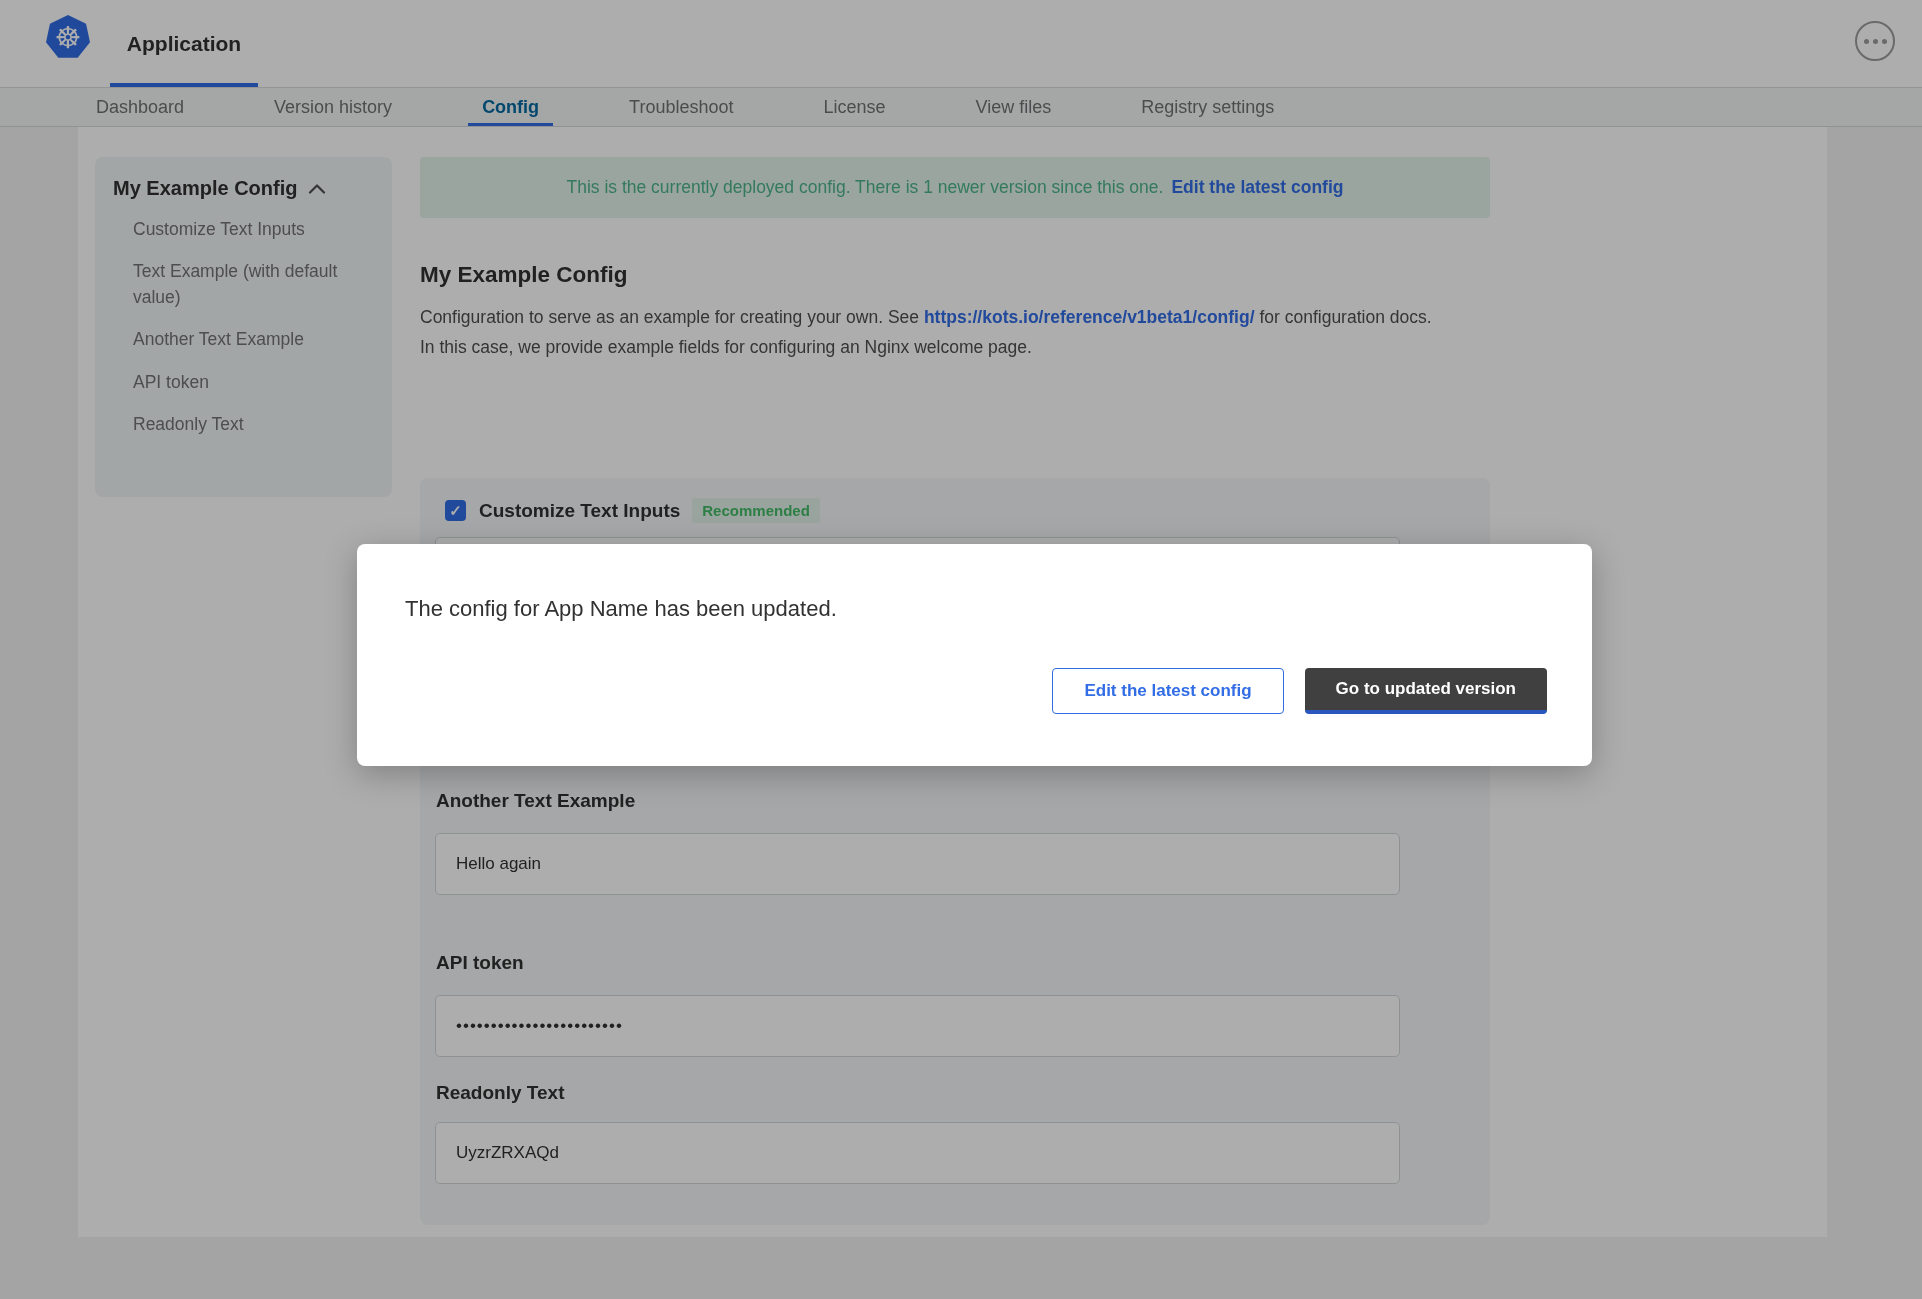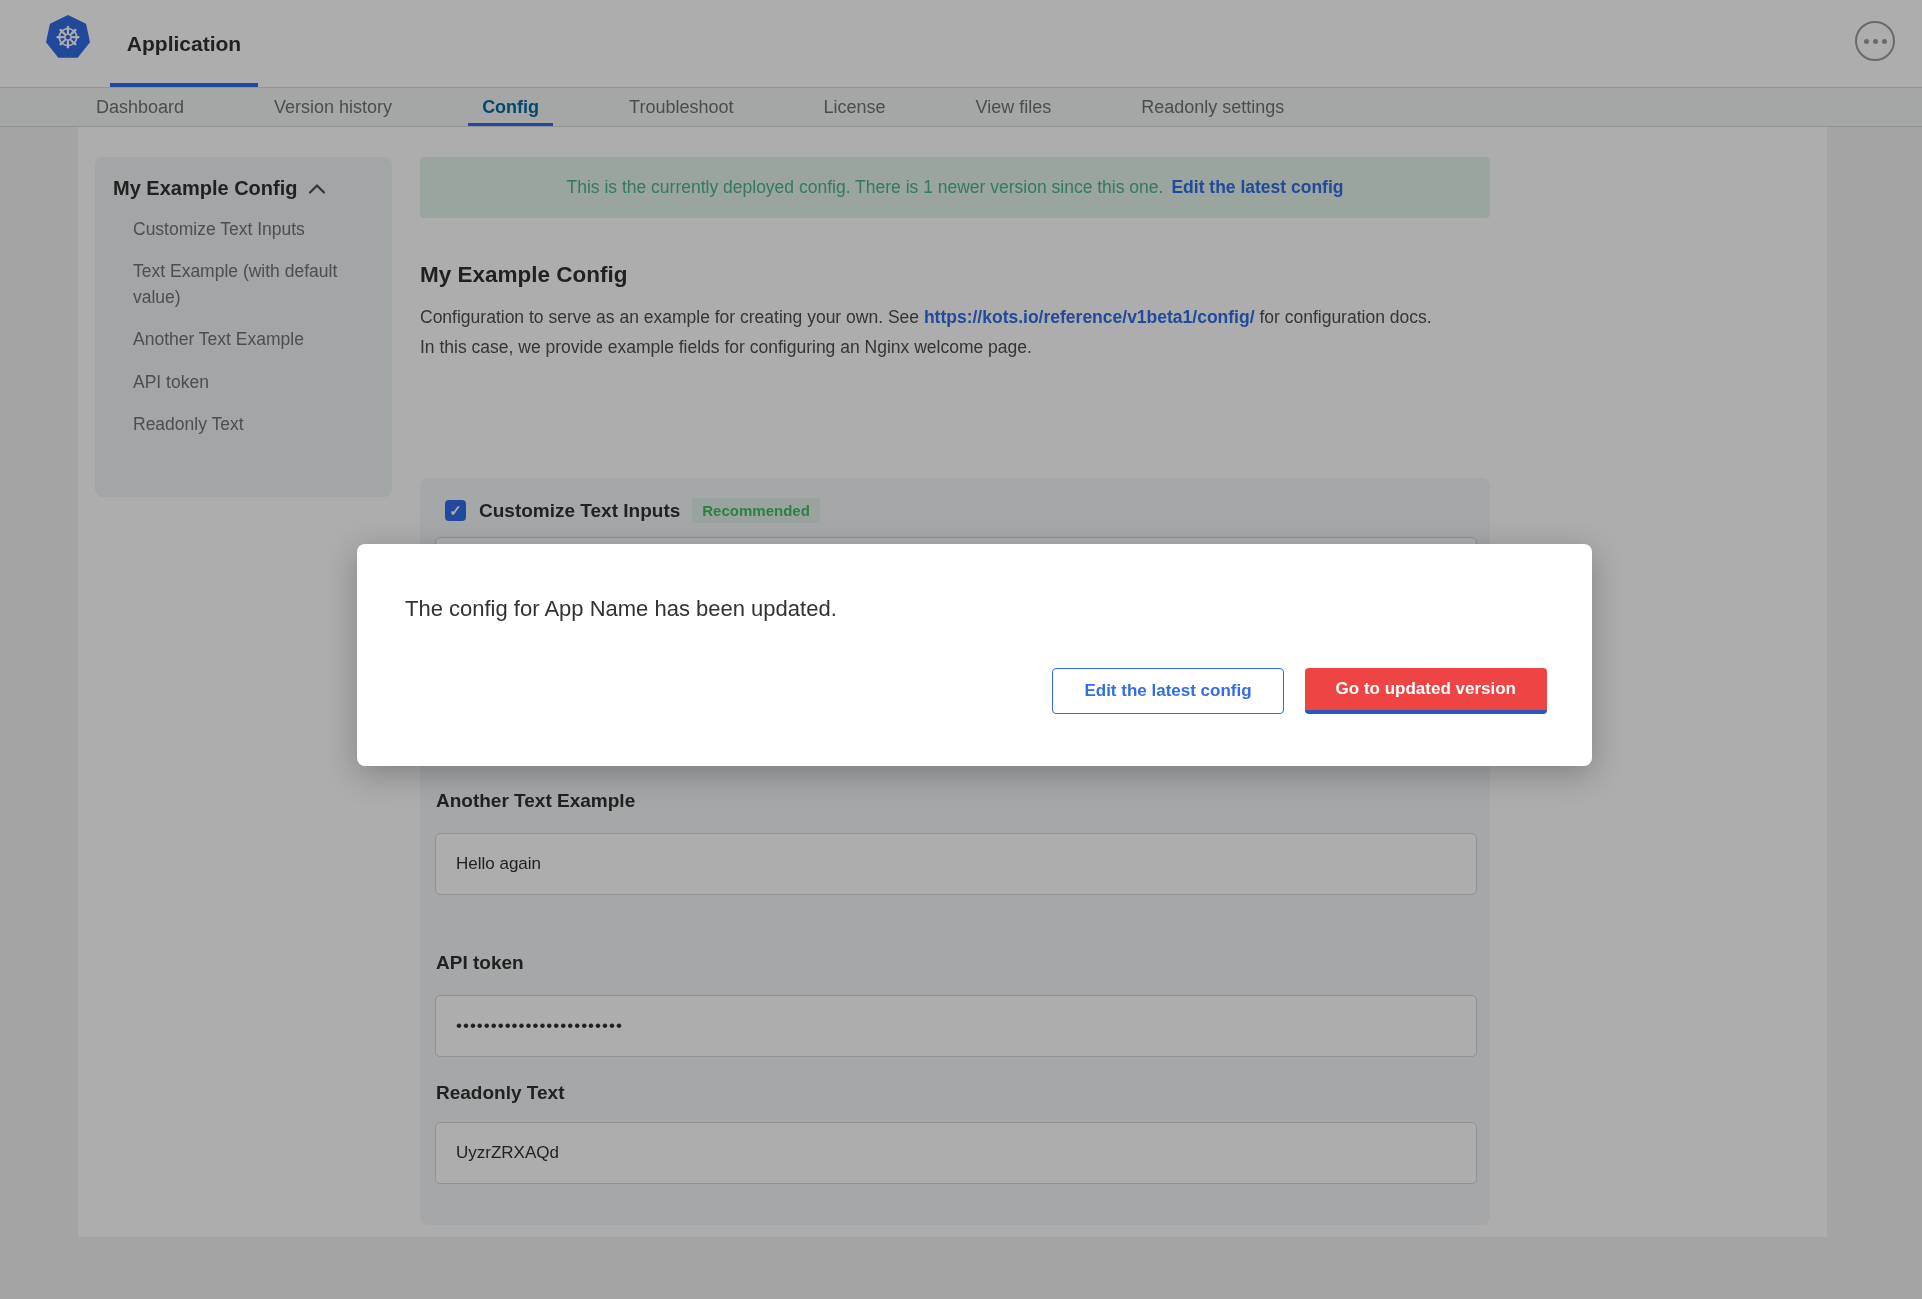--- a/index.html
+++ b/index.html
@@ -43,40 +43,40 @@
   .desc a { color:#326de6; font-weight:700; text-decoration:none; cursor:pointer; }
 
   .panel { position:absolute; left:420px; top:478px; width:1070px; height:747px; background:#f4f7f8; border-radius:8px; }
   .checkbox-row { position:absolute; left:25px; top:20px; display:flex; align-items:center; }
   .checkbox { width:21px; height:21px; background:#326de6; border-radius:4px; display:flex; align-items:center; justify-content:center;
               color:#fff; font-size:15px; font-weight:700; cursor:pointer; }
   .checkbox-label { margin-left:13px; font-size:19px; font-weight:700; color:#323232; }
   .badge { margin-left:12px; font-size:15px; color:#44bb66; background:#e0f2e7; padding:4px 10px; border-radius:3px;font-weight:bold; }
 
   .field-label { position:absolute; left:16px; font-size:19px; font-weight:700; color:#323232; }
-  .field-input { position:absolute; left:15px; width:1042px; height:62px; border:1px solid #d3d7d9; border-radius:5px; background:#fff;
+  .field-input { position:absolute; left:15px; width:965px; height:62px; border:1px solid #d3d7d9; border-radius:5px; background:#fff;
                  padding:0 20px; font-size:17px; color:#323232; font-family:"Liberation Sans", sans-serif; outline:none; }
   .hidden-input { top:59px; height:52px; }
   .lbl-1 { top:312px; } .inp-1 { top:355px; }
   .lbl-2 { top:474px; } .inp-2 { top:517px; letter-spacing:1px; }
   .lbl-3 { top:604px; } .inp-3 { top:644px; }
 
   
   .footer { position:absolute; left:0; right:0; bottom:0; height:62px; background:#f2f2f2; }
   .version { position:absolute; left:712px; top:23px; width:160px; text-align:center; font-size:16px; color:#9b9b9b; }
 
   
   .overlay { position:absolute; inset:0; background:rgba(0,0,0,0.32); z-index:50; }
   .modal { position:absolute; left:357px; top:544px; width:1235px; height:222px; background:#fff; border-radius:8px; z-index:60;
            box-shadow:0 8px 32px rgba(0,0,0,0.25); }
   .modal-text { position:absolute; left:48px; top:52px; font-size:22px; color:#323232; }
   .modal-buttons { position:absolute; right:45px; bottom:52px; display:flex; gap:21px; }
   .btn { font-family:"Liberation Sans", sans-serif; font-size:17px; font-weight:700; border-radius:4px; cursor:pointer; }
   .btn-outline { background:#fff; border:1px solid #326de6; color:#326de6; padding:12px 31px; }
-  .btn-primary { background:#ef4444; border:none; border-bottom:4px solid #2a57bd; color:#fff; padding:11px 31px; }
+  .btn-primary { background:#404040; border:none; border-bottom:4px solid #2a57bd; color:#fff; padding:11px 31px; }
 </style>
 </head>
 <body>
 
 <div class="screen">
 
   <div class="content-bg"></div>
 
   <div class="header">
     <div class="logo">
@@ -92,21 +92,21 @@
     </div>
   </div>
 
   <div class="subnav">
     <div class="nav-item">Dashboard</div>
     <div class="nav-item">Version history</div>
     <div class="nav-item active">Config</div>
     <div class="nav-item">Troubleshoot</div>
     <div class="nav-item">License</div>
     <div class="nav-item">View files</div>
-    <div class="nav-item">Readonly settings</div>
+    <div class="nav-item">Registry settings</div>
   </div>
 
   <div class="side-card">
     <div class="side-title">
       <span>My Example Config</span>
       <svg width="18" height="10" viewBox="0 0 18 10">
         <polyline points="2,8.5 9,1.5 16,8.5" fill="none" stroke="#4f4f4f" stroke-width="2.2" stroke-linecap="round" stroke-linejoin="round"></polyline>
       </svg>
     </div>
     <ul class="side-items">

